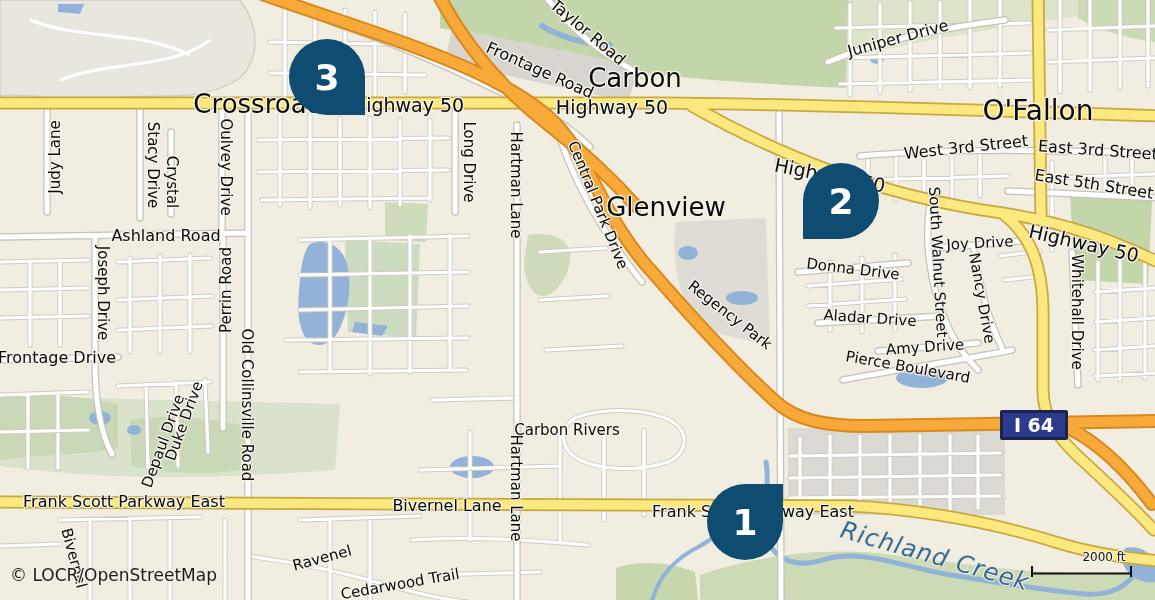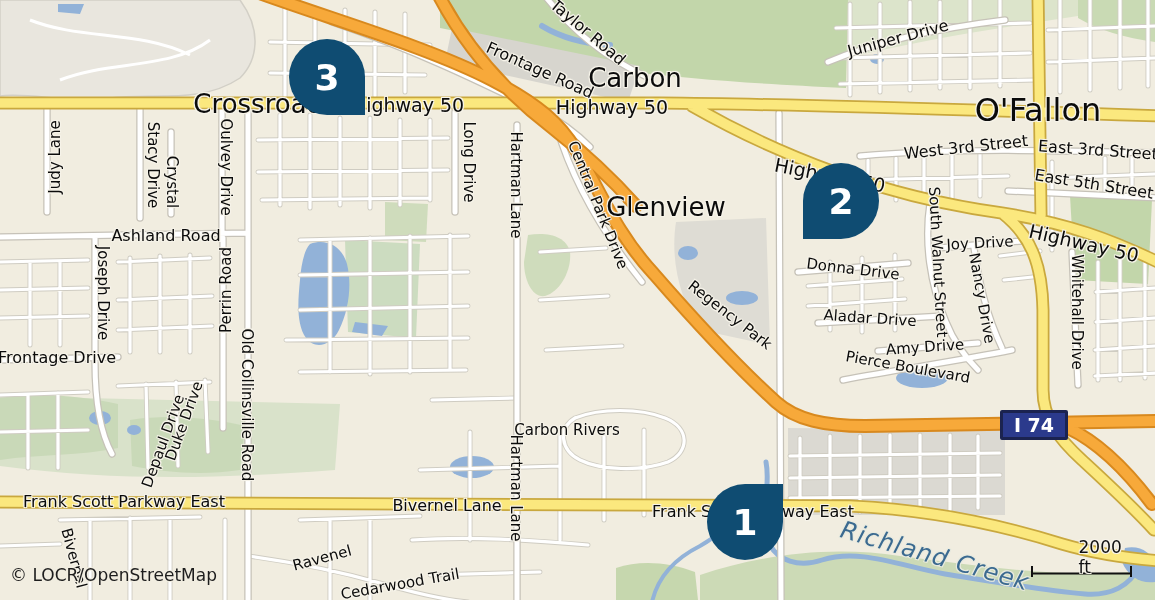--- a/index.html
+++ b/index.html
@@ -16,37 +16,37 @@
   .yfil{fill:none;stroke:#fbe87e;stroke-width:9.5;stroke-linecap:round;stroke-linejoin:round}
   .ocas{fill:none;stroke:#d8891e;stroke-width:14;stroke-linecap:round;stroke-linejoin:round}
   .ofil{fill:none;stroke:#f7a93a;stroke-width:10;stroke-linecap:round;stroke-linejoin:round}
   .wtr{fill:none;stroke:#92b2d8;stroke-linecap:round}
   
   .lbl{position:absolute;transform:translate(-50%,-50%);white-space:nowrap;color:#0b0b0b;
        z-index:3;font-size:15px;
        text-shadow:-1px -1px 0 #f6f3e9,1px -1px 0 #f6f3e9,-1px 1px 0 #f6f3e9,1px 1px 0 #f6f3e9,0 0 3px #f6f3e9;}
   .sz16{font-size:16px}.sz18{font-size:16px}
   .town{font-size:26px}
-  .town-big{font-size:32px}
+  .town-big{font-size:28px}
   .hwy{font-size:19px}
   .water-lbl{font-style:italic;color:#3b6a90;font-size:24px;letter-spacing:1px;
        text-shadow:-1px -1px 0 #e8eadf,1px -1px 0 #e8eadf,-1px 1px 0 #e8eadf,1px 1px 0 #e8eadf;}
   
   .marker{position:absolute;width:76px;height:76px;background:#0f4c72;z-index:6;
           display:flex;align-items:center;justify-content:center;}
   .marker span{color:#ffffff;font-size:36px;font-weight:bold;}
   .tail-br{border-radius:50% 50% 0 50%}
   .tail-bl{border-radius:50% 50% 50% 0}
   .tail-tr{border-radius:50% 0 50% 50%}
   
   .shield{position:absolute;left:1000px;top:410px;width:62px;height:24px;z-index:4;
           background:#2b3a8c;border:3px solid #1b2350;border-radius:2px;color:#fff;
           font-weight:bold;font-size:19px;display:flex;align-items:center;justify-content:center;}
   .scale-label{position:absolute;left:1104px;top:557px;transform:translate(-50%,-50%);
-          font-size:17px;color:#111;z-index:4;
+          font-size:12px;color:#111;z-index:4;
           text-shadow:-1px -1px 0 #f6f3e9,1px -1px 0 #f6f3e9,-1px 1px 0 #f6f3e9,1px 1px 0 #f6f3e9;}
   .attribution{position:absolute;left:10px;top:565px;font-size:17px;color:#1d1d1d;z-index:5;
           text-shadow:-1px -1px 0 #f1ede0,1px -1px 0 #f1ede0,-1px 1px 0 #f1ede0,1px 1px 0 #f1ede0;}
 </style>
 </head>
 <body>
 
 <div id="map">
   <svg width="1155" height="600" viewBox="0 0 1155 600">
 
@@ -161,21 +161,21 @@
   <span class="lbl" style="left:925px;top:347px;transform:translate(-50%,-50%) rotate(-4deg)">Amy Drive</span>
   <span class="lbl" style="left:908px;top:367px;transform:translate(-50%,-50%) rotate(10deg)">Pierce Boulevard</span>
   <span class="lbl" style="left:938px;top:262px;transform:translate(-50%,-50%) rotate(87deg)">South Walnut Street</span>
   <span class="lbl" style="left:982px;top:298px;transform:translate(-50%,-50%) rotate(80deg)">Nancy Drive</span>
   <span class="lbl" style="left:1077px;top:312px;transform:translate(-50%,-50%) rotate(90deg)">Whitehall Drive</span>
   <span class="lbl" style="left:730px;top:315px;transform:translate(-50%,-50%) rotate(38deg)">Regency Park</span>
 
   <span class="lbl water-lbl" style="left:935px;top:556px;transform:translate(-50%,-50%) rotate(16deg)">Richland Creek</span>
 
   <div class="shield">
-    <span>I 74</span>
+    <span>I 64</span>
   </div>
 
   <span class="scale-label">2000 ft</span>
   <span class="attribution">© LOCR/OpenStreetMap</span>
 
   <div class="marker tail-tr" style="left:707px;top:484px">
     <span>1</span>
   </div>
   <div class="marker tail-bl" style="left:803px;top:163px">
     <span>2</span>

